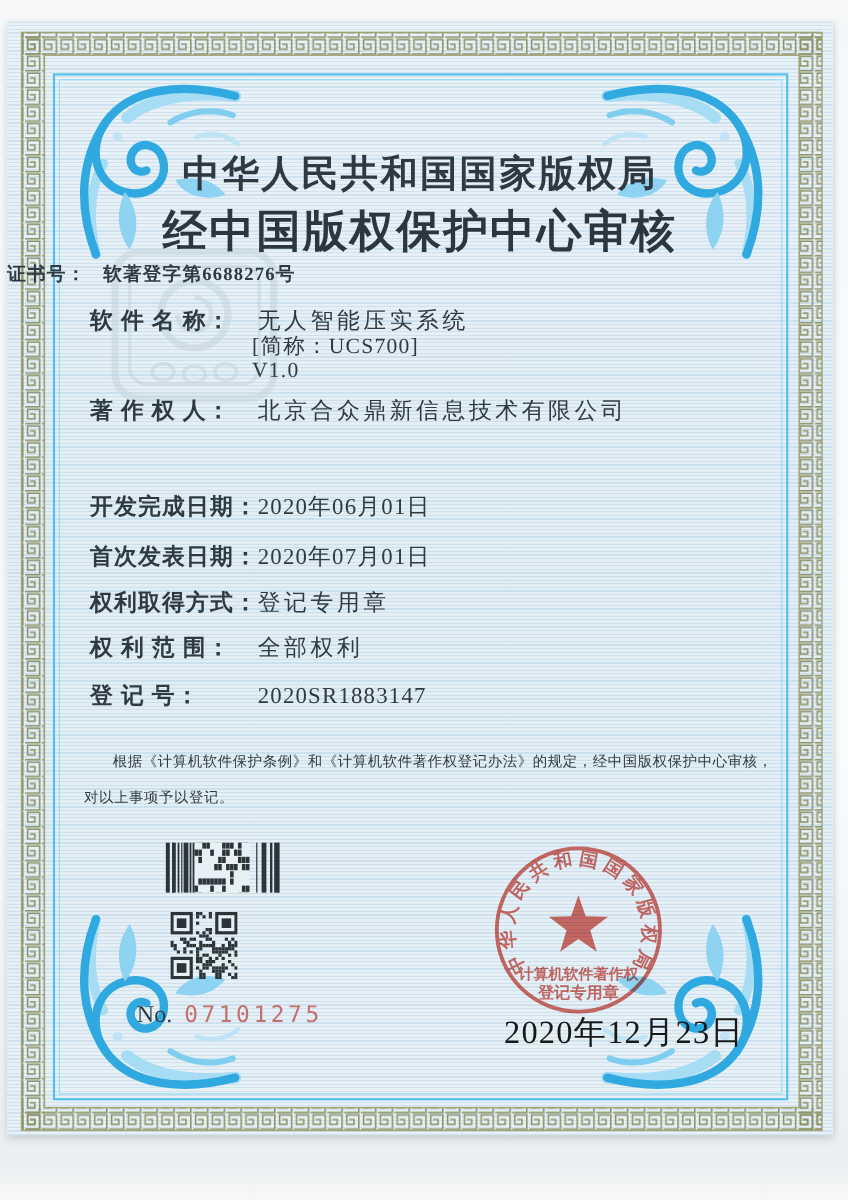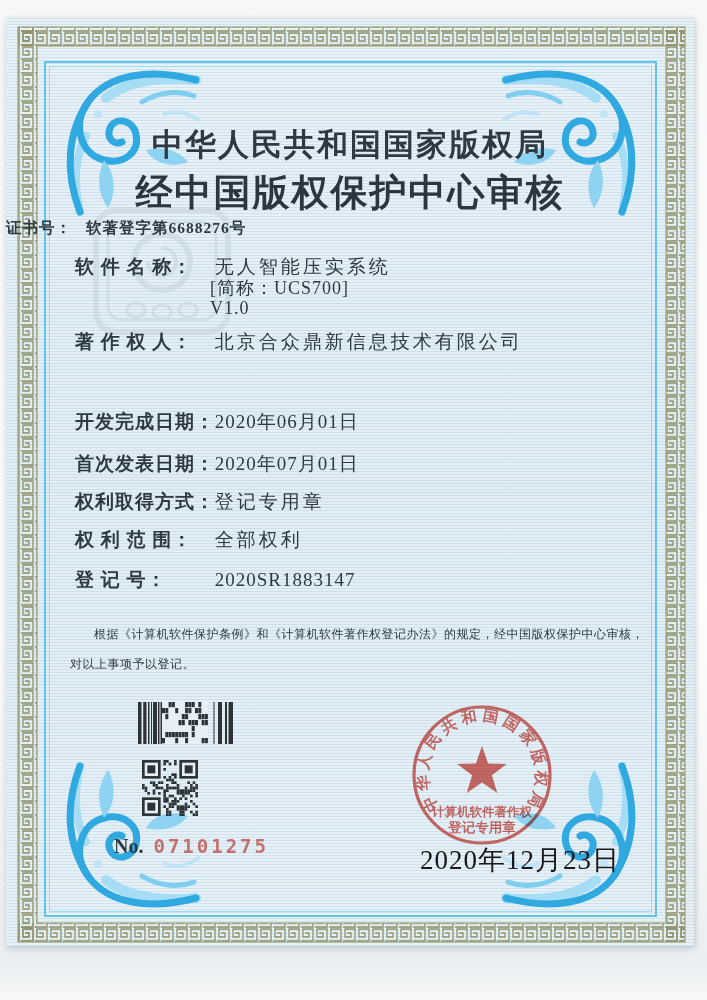--- a/index.html
+++ b/index.html
@@ -33,21 +33,21 @@
   .fvalue { letter-spacing:3px;font-family:Liberation Serif, serif; }
   .fvalue.latin { letter-spacing:1px; }
   .subline { position:absolute; left:204px; font-size:18px; color:#2e3a42; letter-spacing:1px;font-family:Liberation Serif, serif; }
 
   #statement { position:absolute; left:64px; top:601px; width:582px; font-size:12px;
                line-height:30px; color:#2e3a42; text-indent:2em; letter-spacing:.5px; }
 
   #barcode-svg { position:absolute; left:132px; top:684px; }
   #qr-svg { position:absolute; left:136px; top:742px; }
 
-  #serial-line { position:absolute; left:108px; top:817px; font-size:20px; color:#2f3a42;font-weight:bold; }
+  #serial-line { position:absolute; left:108px; top:817px; font-size:20px; color:#2f3a42; }
   #serial-number { font-family:"DejaVu Sans Mono","Liberation Mono",monospace;
                    font-size:19px; color:#c4706e; letter-spacing:3px; margin-left:10px; }
 
   #issue-date { position:absolute; left:414px; top:824px; font-size:27px; color:#16181a; letter-spacing:1px; }
 
   .seal-arc-text { font-size:15.5px; font-weight:bold; letter-spacing:4.5px;
                    font-family:"Liberation Serif","DejaVu Serif",serif; }
   .seal-line { font-size:12.5px; font-weight:bold; font-family:"Liberation Serif","DejaVu Serif",serif; }
   .seal-line2 { font-size:13.5px; font-weight:bold; font-family:"Liberation Serif","DejaVu Serif",serif; }
 </style>

